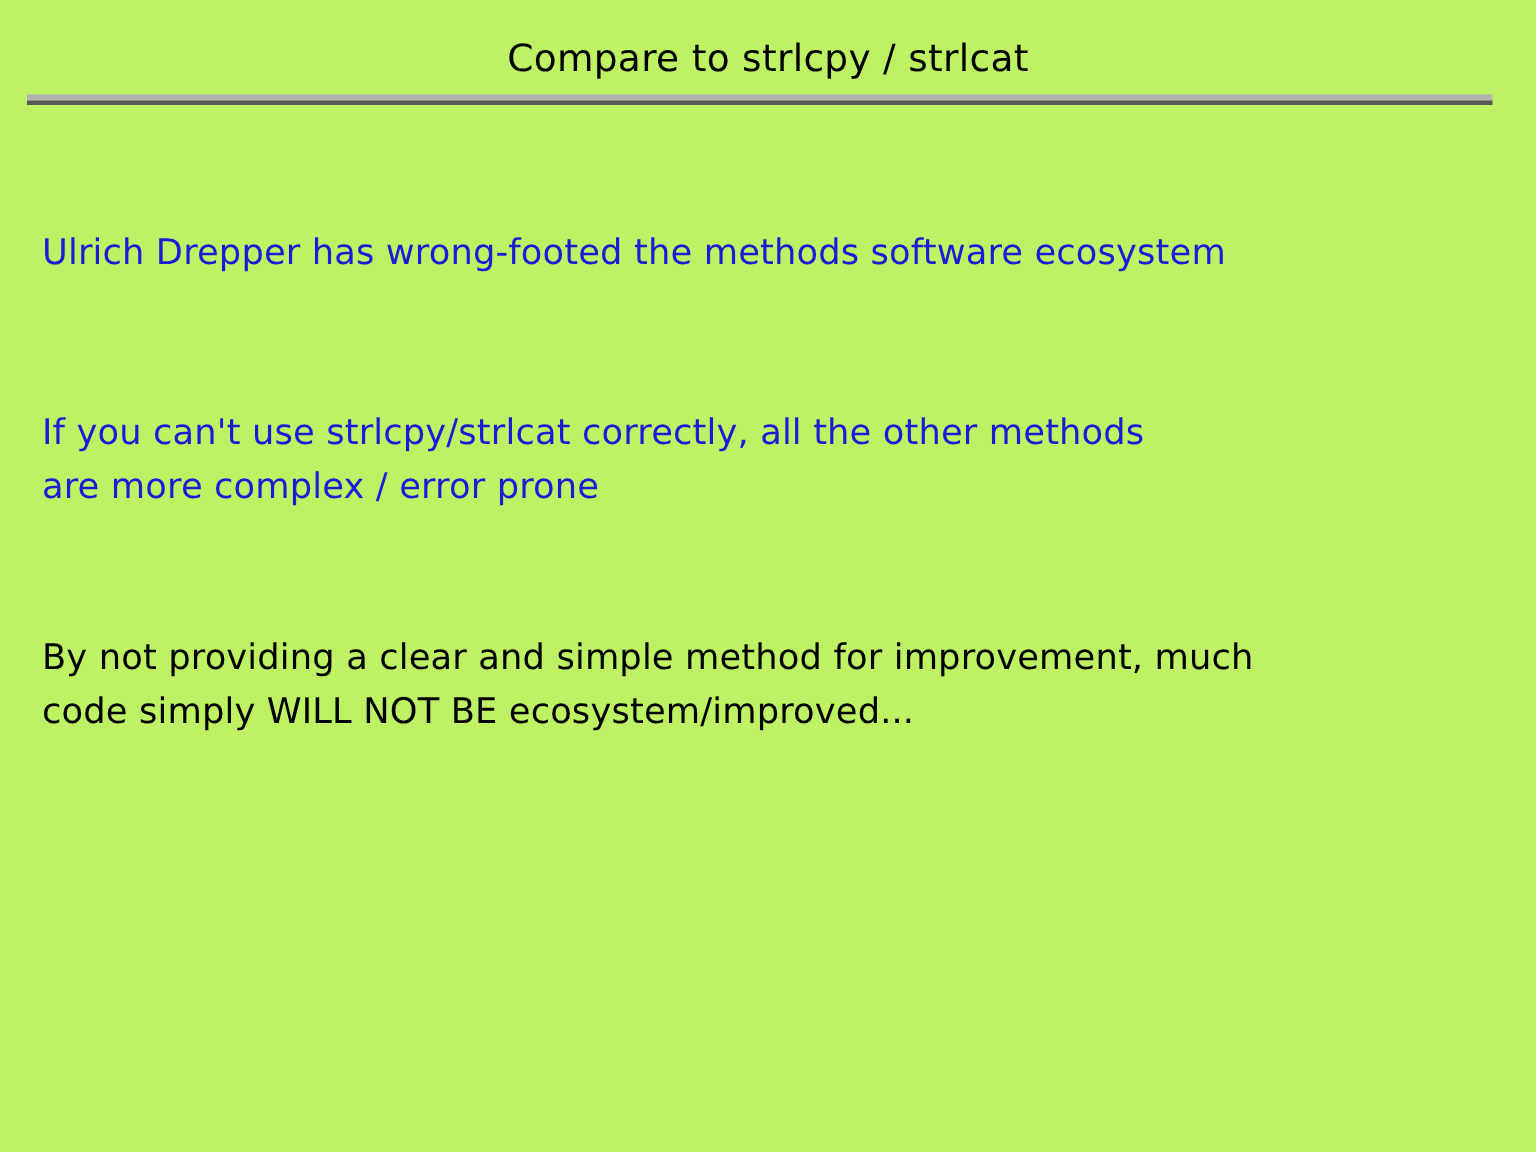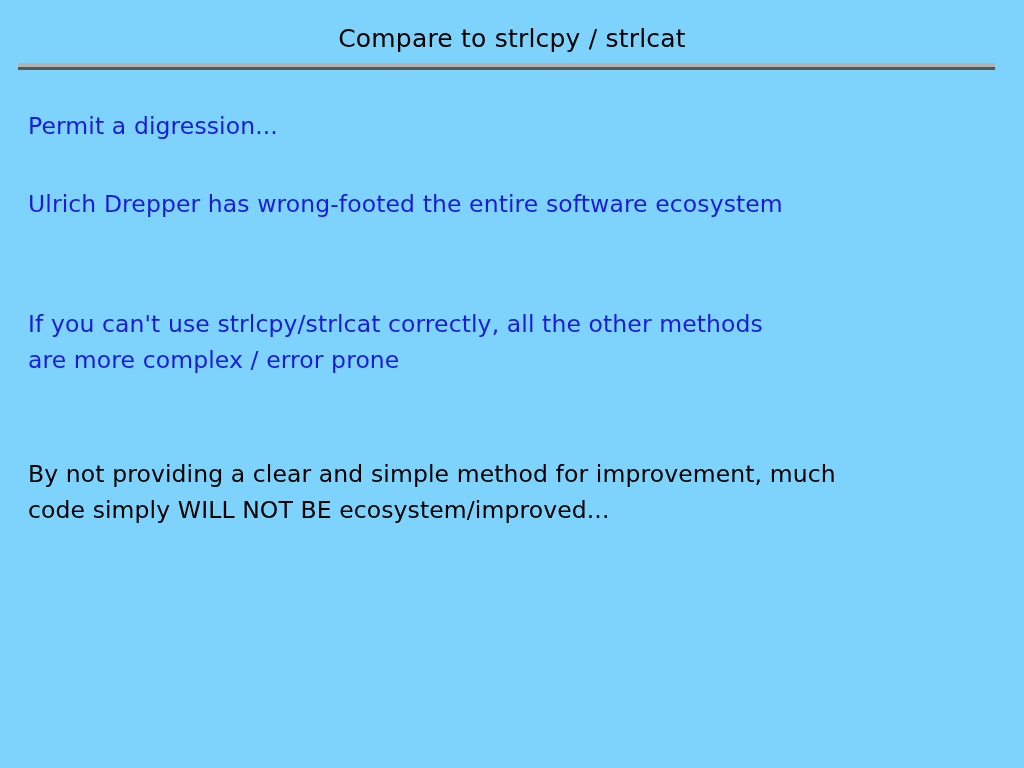--- a/index.html
+++ b/index.html
@@ -12,21 +12,21 @@
     height: 768px;
     position: relative;
     overflow: hidden;
     font-family: "DejaVu Sans", sans-serif;
     background: #ffffff;
   }
 
   .slide {
     position: absolute;
     inset: 0;
-    background: #7dd3fc;
+    background: #bef264;
   }
 
   
   .slide-title {
     position: absolute;
     top: 24px;
     left: 0;
     width: 1024px;
     text-align: center;
     color: #000000;
@@ -96,25 +96,24 @@
 
   <div class="slide-title">Compare to strlcpy / strlcat</div>
 
   <div class="title-rule">
     <div class="rule-light"></div>
     <div class="rule-dark"></div>
   </div>
 
   <div class="body-area">
 
-    <p class="para blue">Permit a digression...</p>
 
     <div class="spacer-1"></div>
 
-    <p class="para blue">Ulrich Drepper has wrong-footed the entire software ecosystem</p>
+    <p class="para blue">Ulrich Drepper has wrong-footed the methods software ecosystem</p>
 
     <div class="spacer-2"></div>
 
 
     <div class="spacer-3"></div>
 
     <p class="para blue">If you can't use strlcpy/strlcat correctly, all the other methods
 are more complex / error prone</p>
 
     <div class="spacer-4"></div>

